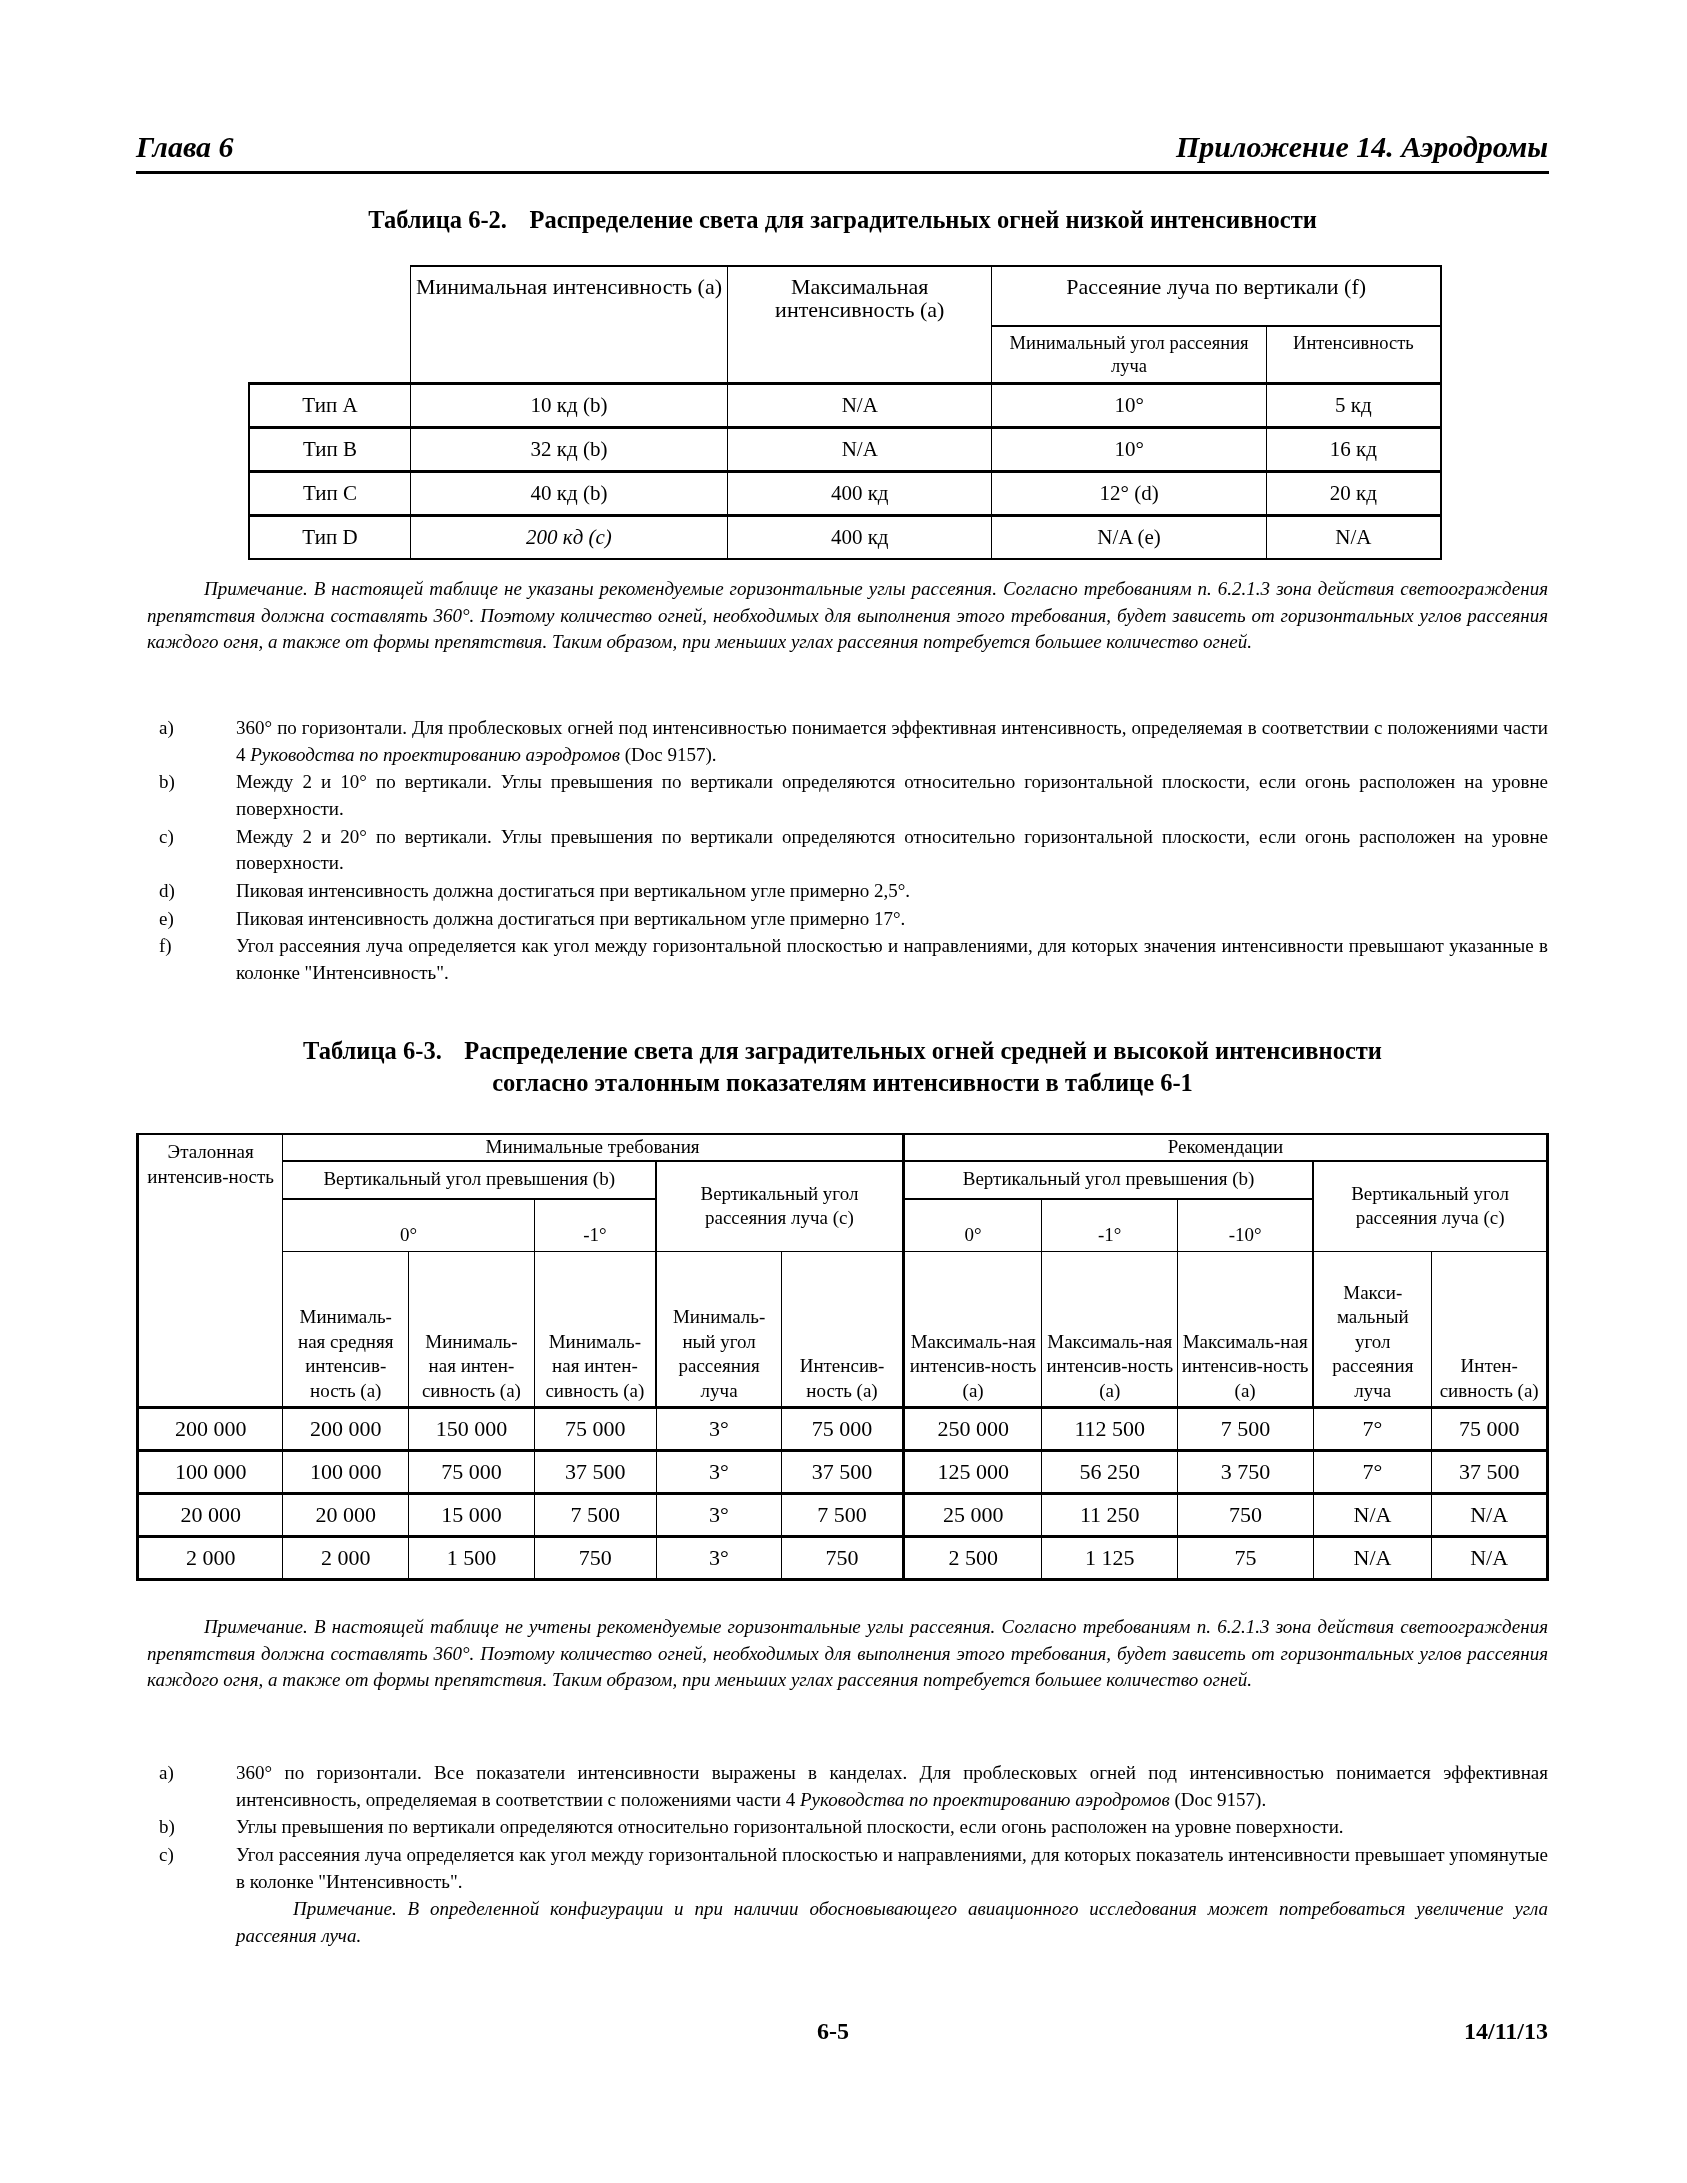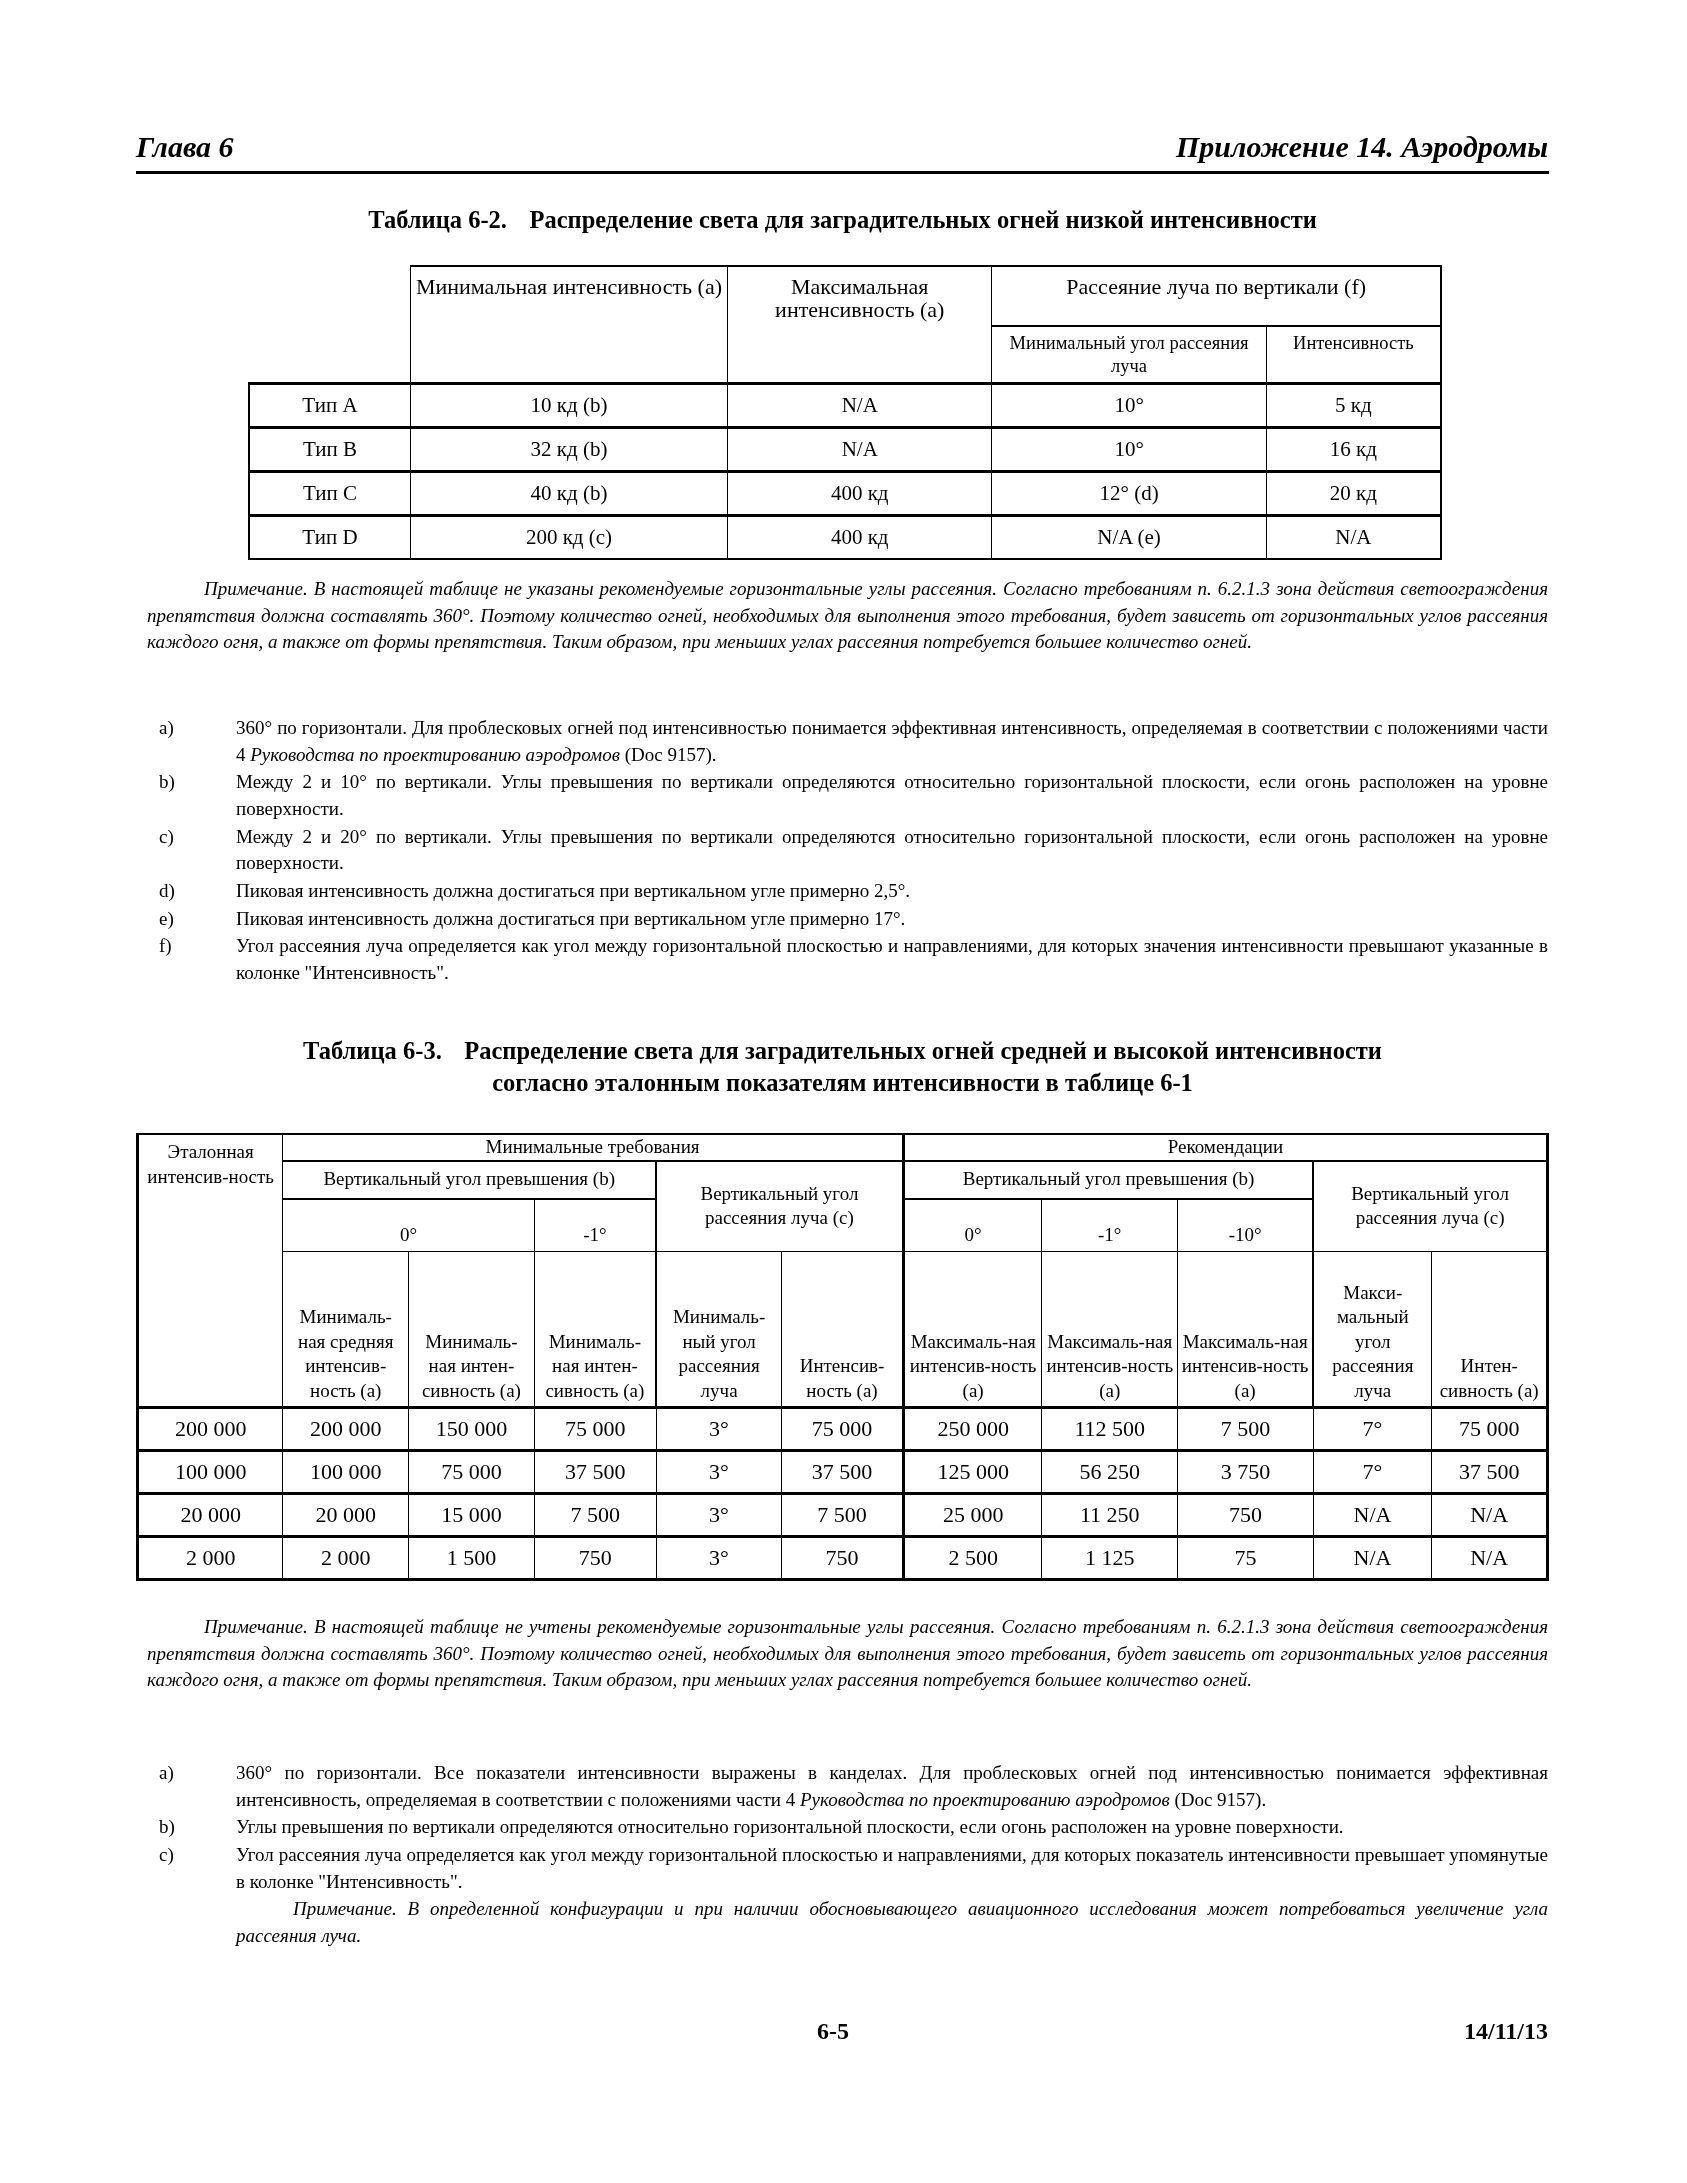--- a/index.html
+++ b/index.html
@@ -82,21 +82,21 @@
   </tr>
   <tr class="row sep">
     <td style="border-left:2.6px solid #000;">Тип C</td>
     <td>40 кд (b)</td>
     <td>400 кд</td>
     <td>12° (d)</td>
     <td style="border-right:2.6px solid #000;">20 кд</td>
   </tr>
   <tr class="row sep">
     <td style="border-left:2.6px solid #000;border-bottom:2.6px solid #000;">Тип D</td>
-    <td style="border-bottom:2.6px solid #000;">200 кд (c)</td>
+    <td style="border-bottom:2.6px solid #000;font-style:italic;">200 кд (c)</td>
     <td style="border-bottom:2.6px solid #000;">400 кд</td>
     <td style="border-bottom:2.6px solid #000;">N/A (e)</td>
     <td style="border-right:2.6px solid #000;border-bottom:2.6px solid #000;">N/A</td>
   </tr>
 </tbody>
   </table>
 
 <div class="abs note" style="top:576px;">Примечание. В настоящей таблице не указаны рекомендуемые горизонтальные углы рассеяния. Согласно требованиям п. 6.2.1.3 зона действия светоограждения препятствия должна составлять 360°. Поэтому количество огней, необходимых для выполнения этого требования, будет зависеть от горизонтальных углов рассеяния каждого огня, а также от формы препятствия. Таким образом, при меньших углах рассеяния потребуется большее количество огней.</div>
 
 <div class="abs flist" style="top:715px;">

